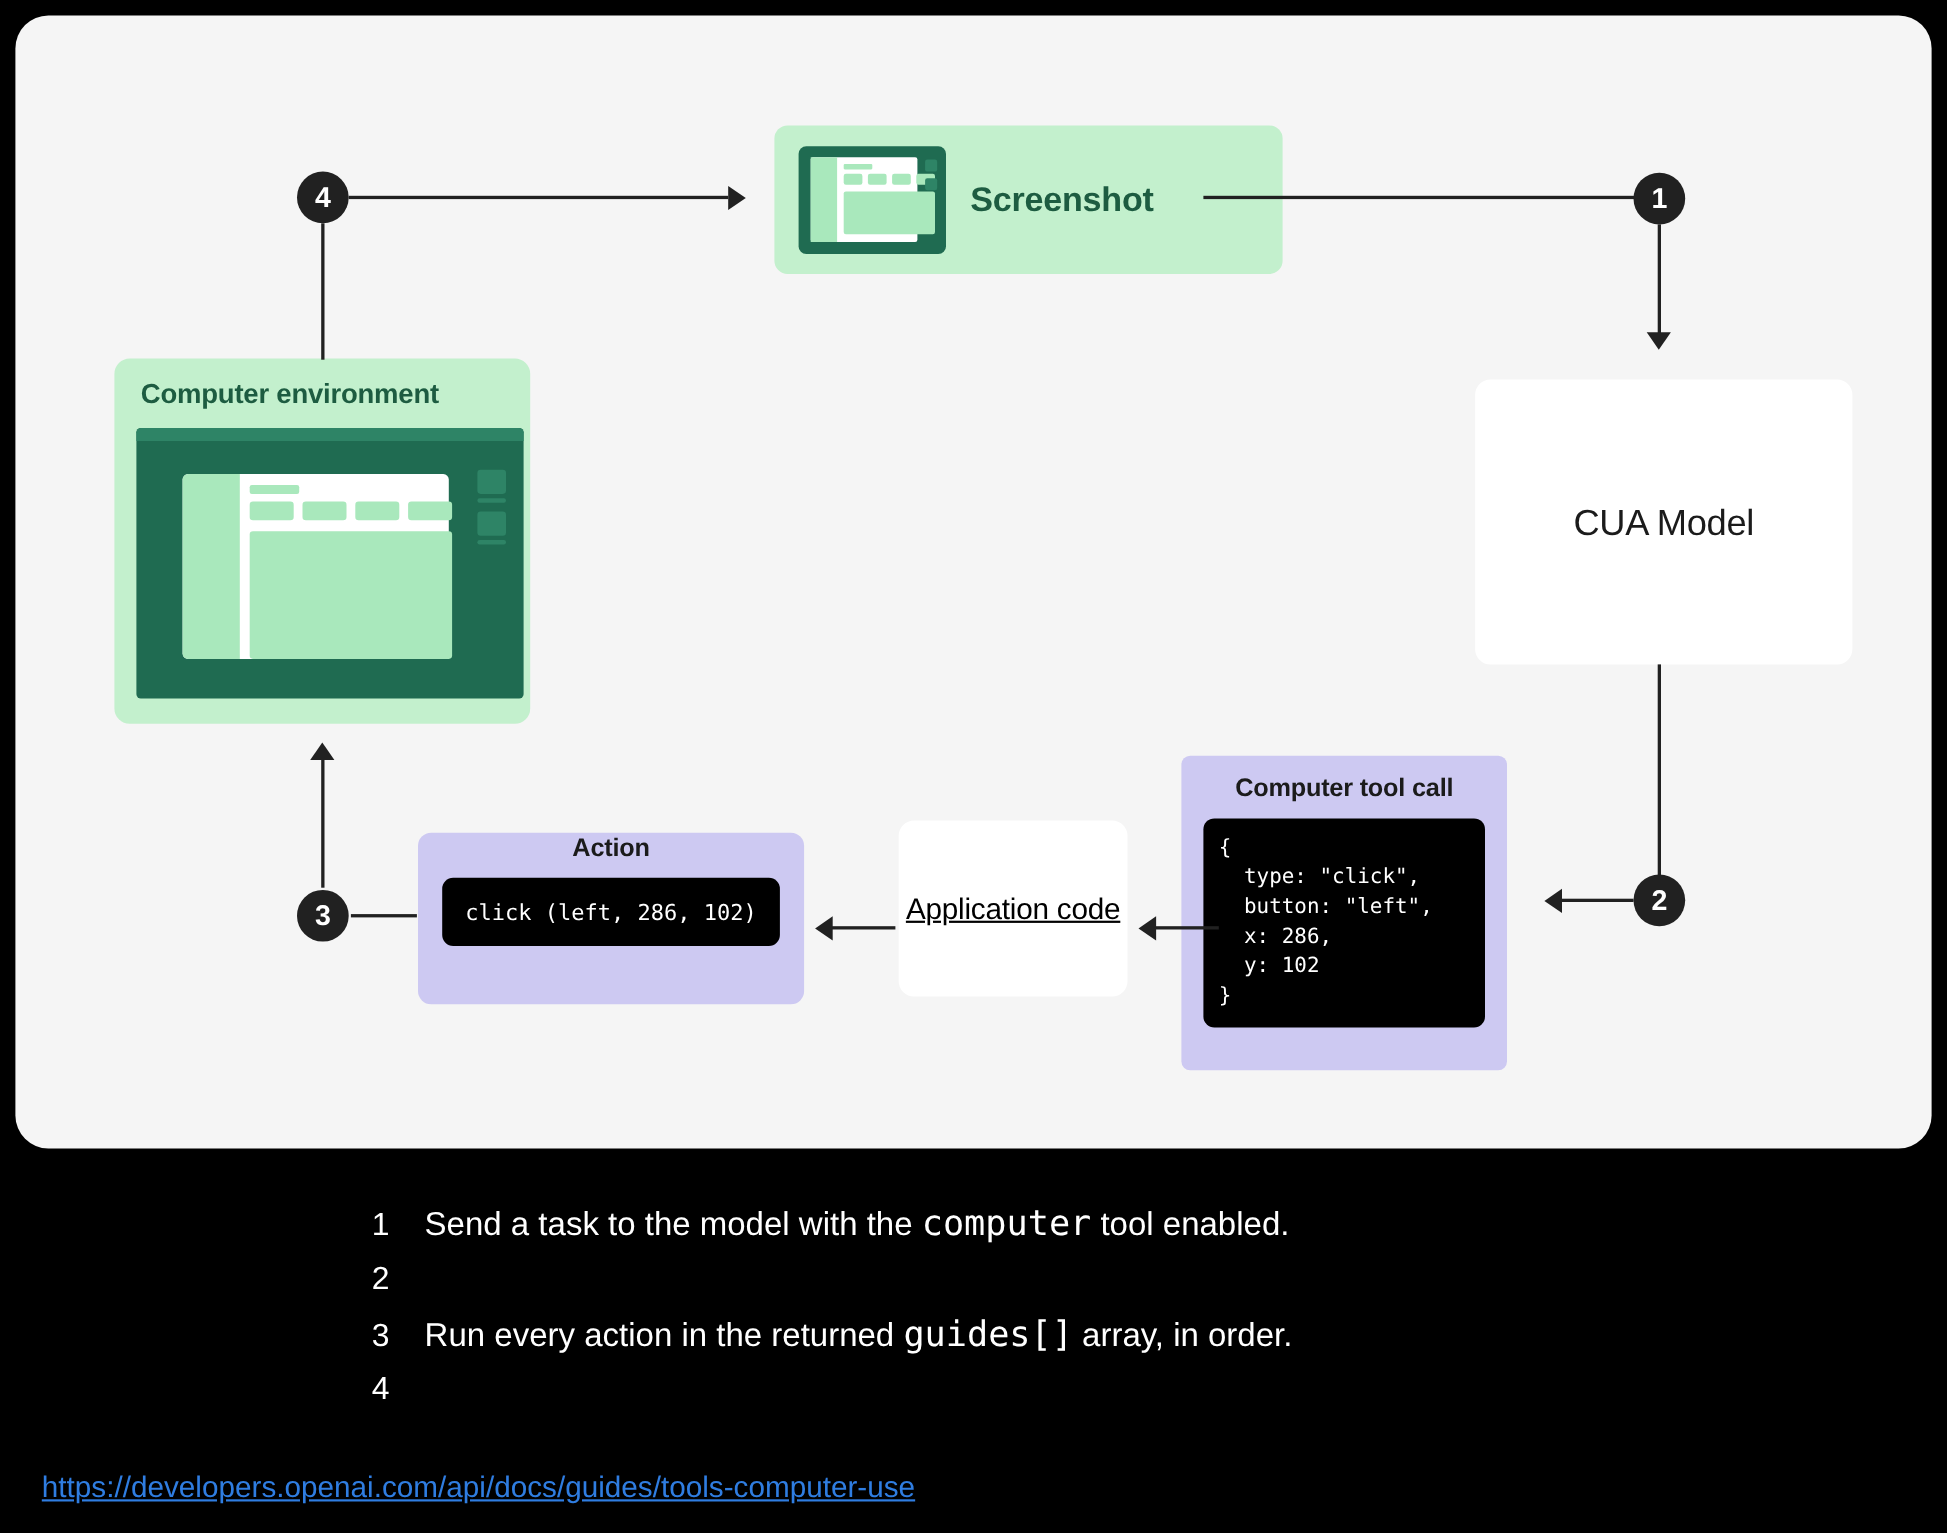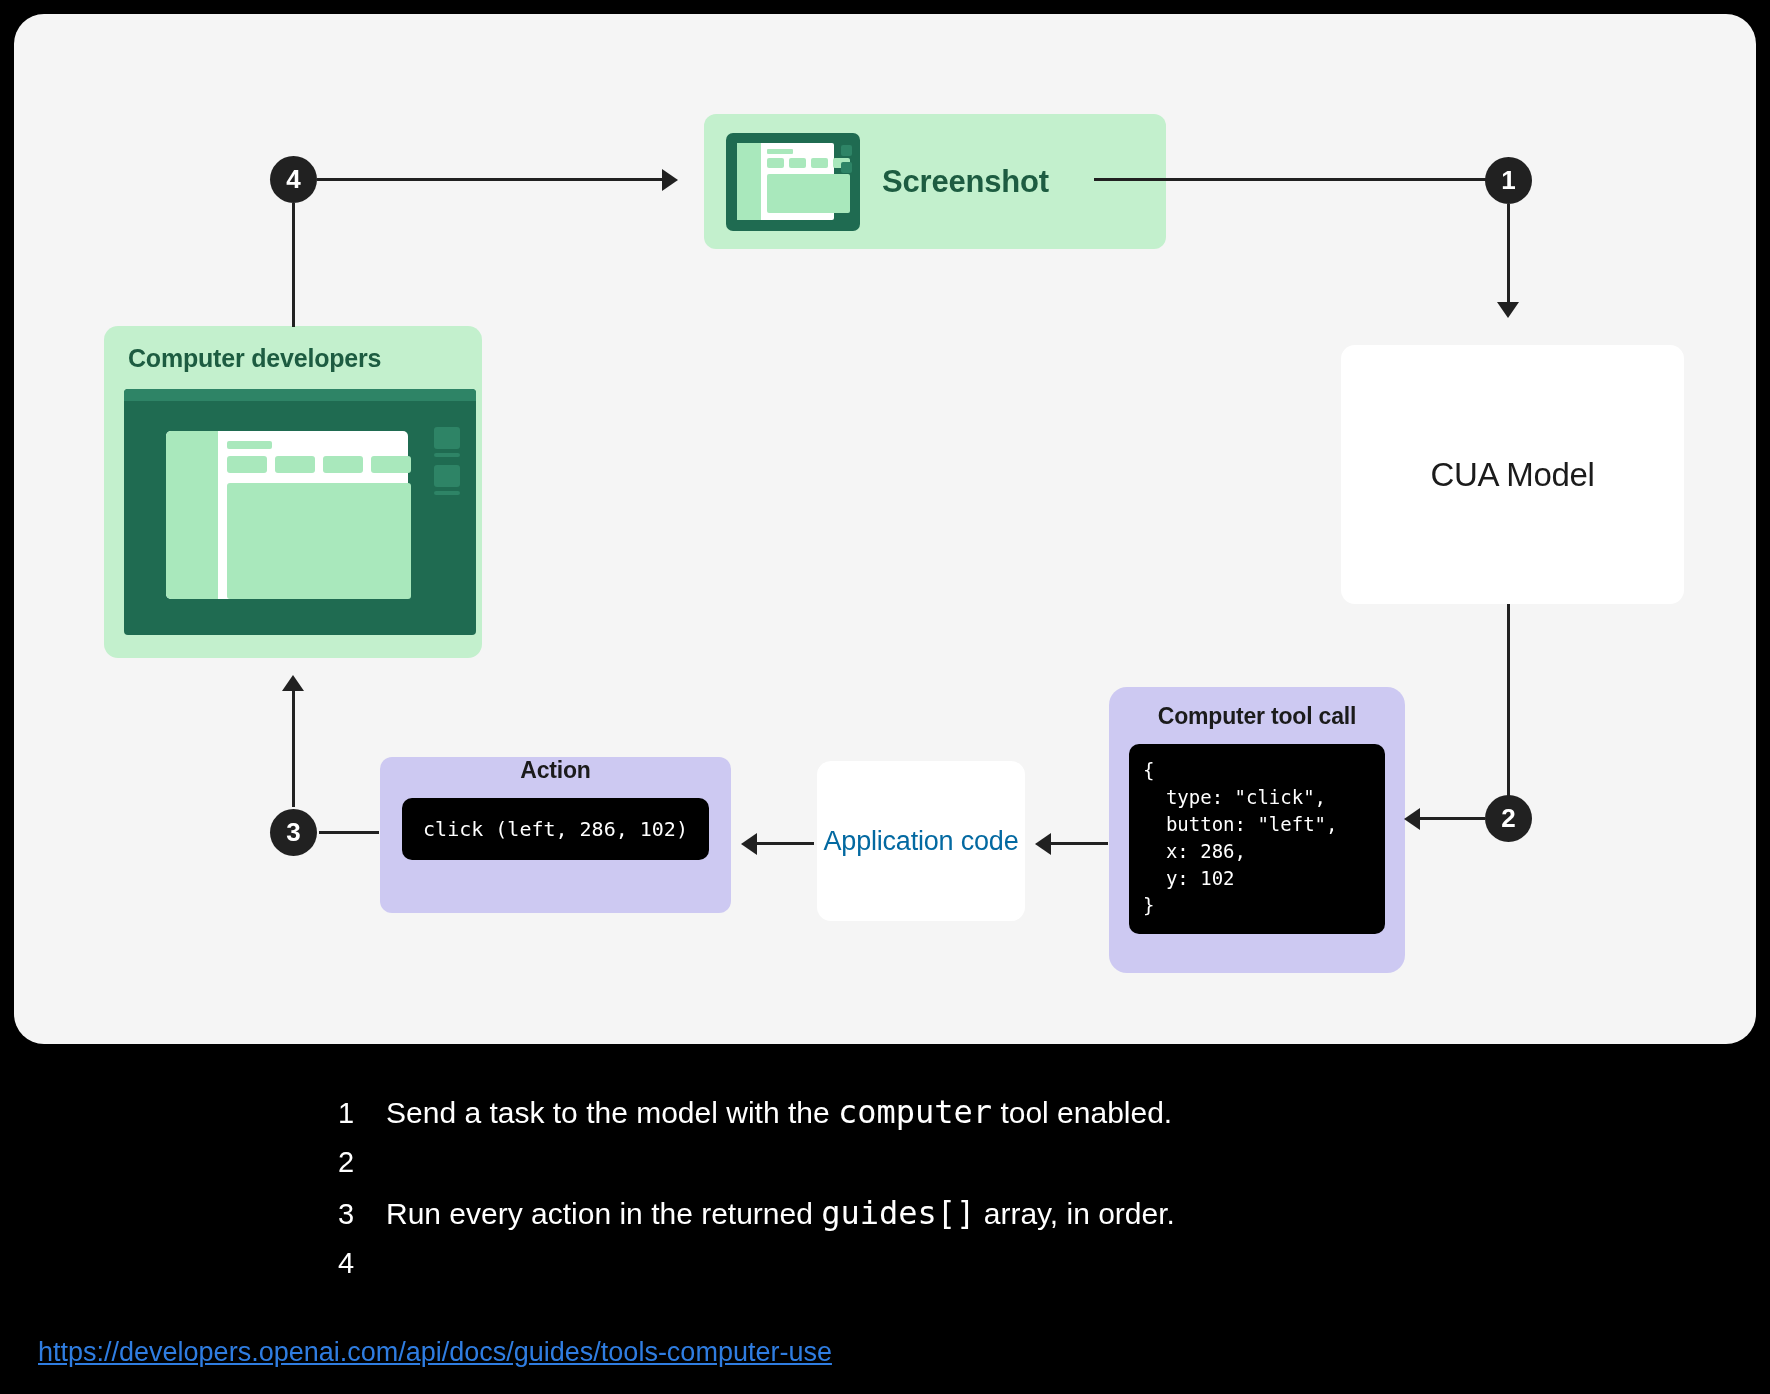--- a/index.html
+++ b/index.html
@@ -152,26 +152,26 @@
     align-items: center;
     justify-content: center;
     font-size: 33px;
     font-weight: 400;
     color: #1b1b1b;
     letter-spacing: -0.3px;
   }
 
   
   #tool-call-node {
-    left: 1095px;
+    left: 1060px;
     top: 673px;
     width: 296px;
     height: 286px;
     background: #cdc9f2;
-    border-radius: 18px;
+    border-radius: 8px;
     padding: 16px 0 0 0;
   }
   #tool-call-node .title {
     font-size: 23px;
     font-weight: 700;
     color: #1b1b1b;
     text-align: center;
     letter-spacing: -0.2px;
   }
   #tool-call-node .code {
@@ -185,33 +185,34 @@
     line-height: 1.42;
     white-space: pre;
     height: 190px;
     box-sizing: border-box;
     overflow: hidden;
   }
 
   
   #app-code-node {
     left: 803px;
-    top: 747px;
+    top: 732px;
     width: 208px;
     height: 160px;
     background: #ffffff;
     border-radius: 14px;
     display: flex;
     align-items: center;
     justify-content: center;
     text-align: center;
     font-size: 27px;
-    color: #0369a1;
+    color: #000000;
     line-height: 1.28;
     letter-spacing: -0.2px;
+    text-decoration: underline;
   }
 
   
   #action-node {
     left: 366px;
     top: 743px;
     width: 351px;
     height: 156px;
     background: #cdc9f2;
     border-radius: 12px;
@@ -342,21 +343,21 @@
       </div>
       <div class="dots">
           <i></i>
           <i></i>
         </div>
     </div>
     <div class="label">Screenshot</div>
   </div>
 
   <div class="node" id="computer-env-node">
-    <div class="title">Computer developers</div>
+    <div class="title">Computer environment</div>
     <div class="monitor-lg">
       <div class="topbar"></div>
       <div class="inner">
         <div class="side"></div>
         <div class="body">
           <div class="ttl"></div>
           <div class="tabs">
               <i></i>
               <i></i>
               <i></i>

